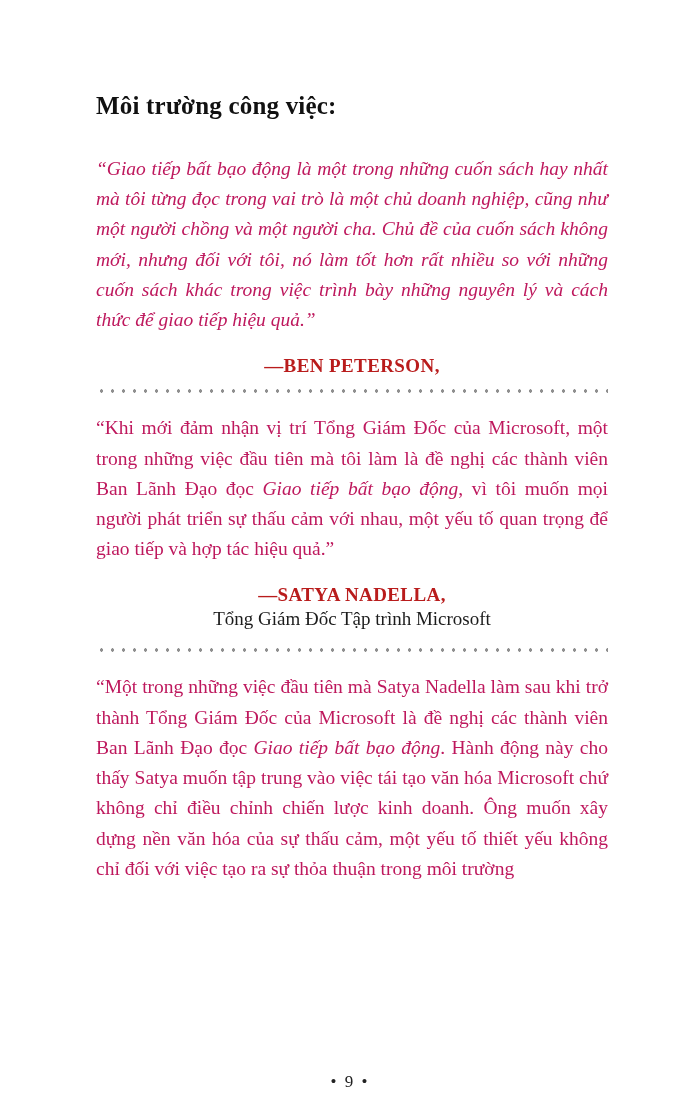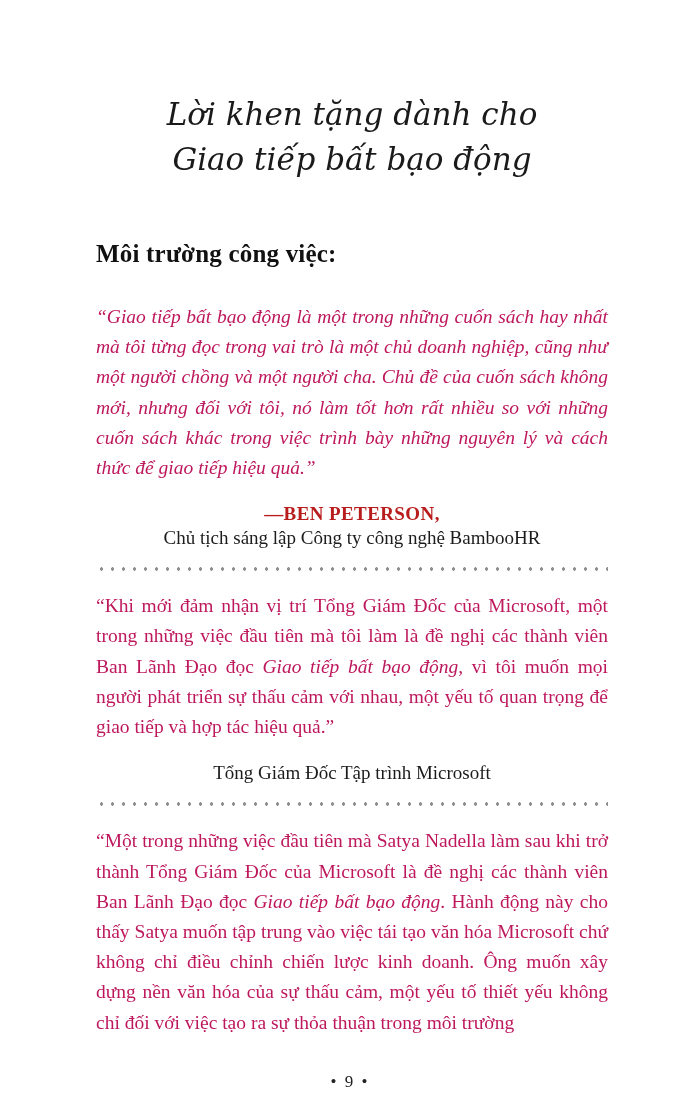--- a/index.html
+++ b/index.html
@@ -76,37 +76,33 @@
     font-size: 17px;
     color: #222222;
     letter-spacing: 2px;
   }
 </style>
 </head>
 <body>
 
 <div class="page">
 
-  <h1 class="title">
-    <span class="title-line">Lời khen tặng dành cho</span>
-    <span class="title-line">Giao tiếp bất bạo động</span>
-  </h1>
 
   <h2 class="section-heading">Môi trường công việc:</h2>
 
   <div class="quote-block">
     <p class="quote"><span class="seg-italic">“Giao tiếp bất bạo động là một trong những cuốn sách hay nhất mà tôi từng đọc trong vai trò là một chủ doanh nghiệp, cũng như một người chồng và một người cha. Chủ đề của cuốn sách không mới, nhưng đối với tôi, nó làm tốt hơn rất nhiều so với những cuốn sách khác trong việc trình bày những nguyên lý và cách thức để giao tiếp hiệu quả.”</span></p>
     <p class="attr-name">—BEN PETERSON,</p>
-    <p class="attr-role">Chủ tịch sáng lập Công ty công nghệ BambooHR</p>
   </div>
 
   <div class="divider"></div>
 
   <div class="quote-block">
     <p class="quote"><span>“Khi mới đảm nhận vị trí Tổng Giám Đốc của Microsoft, một trong những việc đầu tiên mà tôi làm là đề nghị các thành viên Ban Lãnh Đạo đọc </span><span class="seg-italic">Giao tiếp bất bạo động</span><span>, vì tôi muốn mọi người phát triển sự thấu cảm với nhau, một yếu tố quan trọng để giao tiếp và hợp tác hiệu quả.”</span></p>
+    <p class="attr-name">—SATYA NADELLA,</p>
     <p class="attr-role">Tổng Giám Đốc Tập trình Microsoft</p>
   </div>
 
   <div class="divider"></div>
 
   <div class="quote-block">
     <p class="quote"><span>“Một trong những việc đầu tiên mà Satya Nadella làm sau khi trở thành Tổng Giám Đốc của Microsoft là đề nghị các thành viên Ban Lãnh Đạo đọc </span><span class="seg-italic">Giao tiếp bất bạo động</span><span>. Hành động này cho thấy Satya muốn tập trung vào việc tái tạo văn hóa Microsoft chứ không chỉ điều chỉnh chiến lược kinh doanh. Ông muốn xây dựng nền văn hóa của sự thấu cảm, một yếu tố thiết yếu không chỉ đối với việc tạo ra sự thỏa thuận trong môi trường</span></p>
   </div>
 
   <div class="page-number">• 9 •</div>

